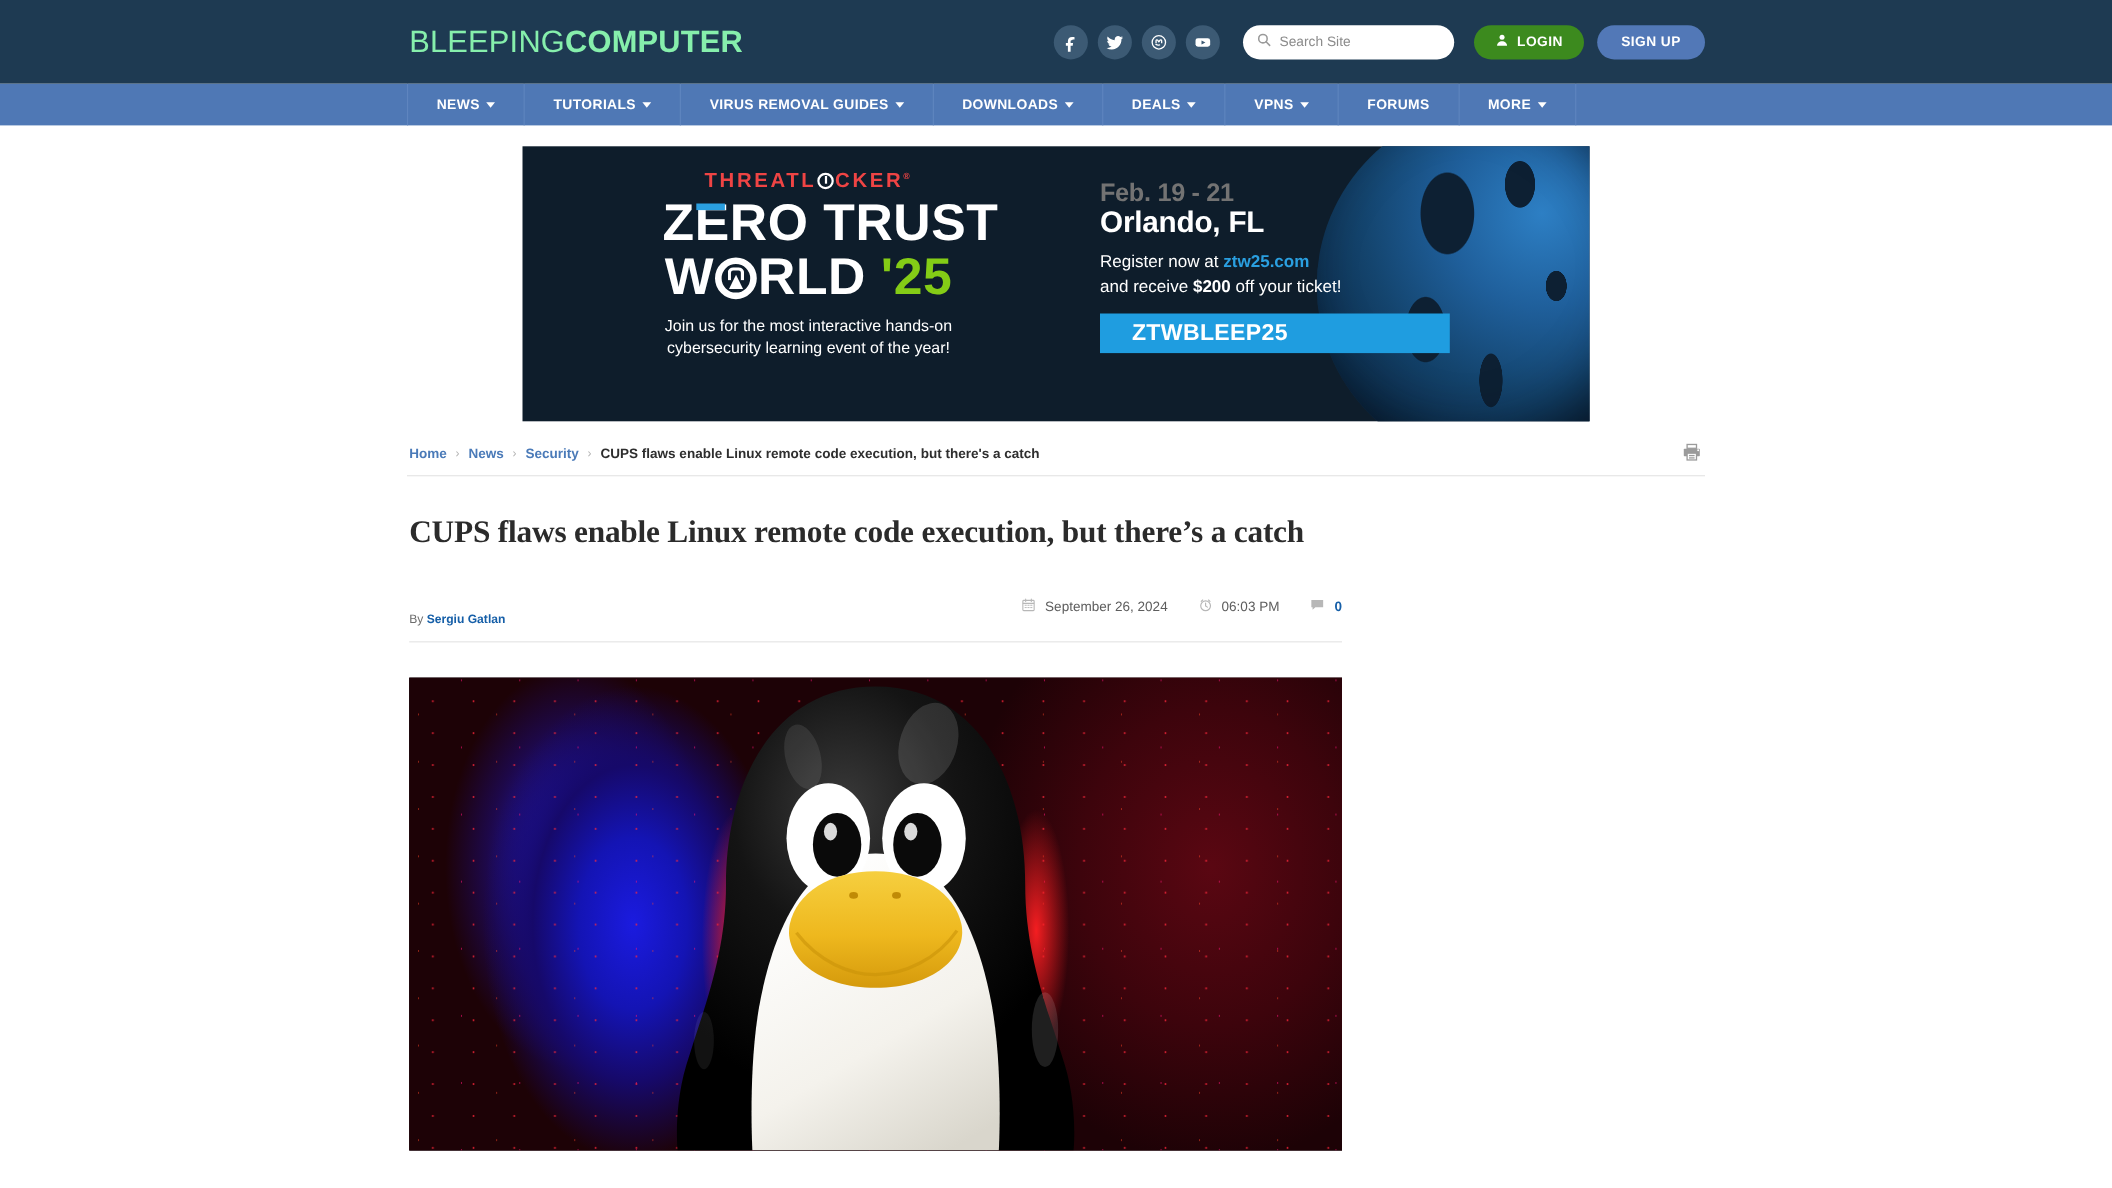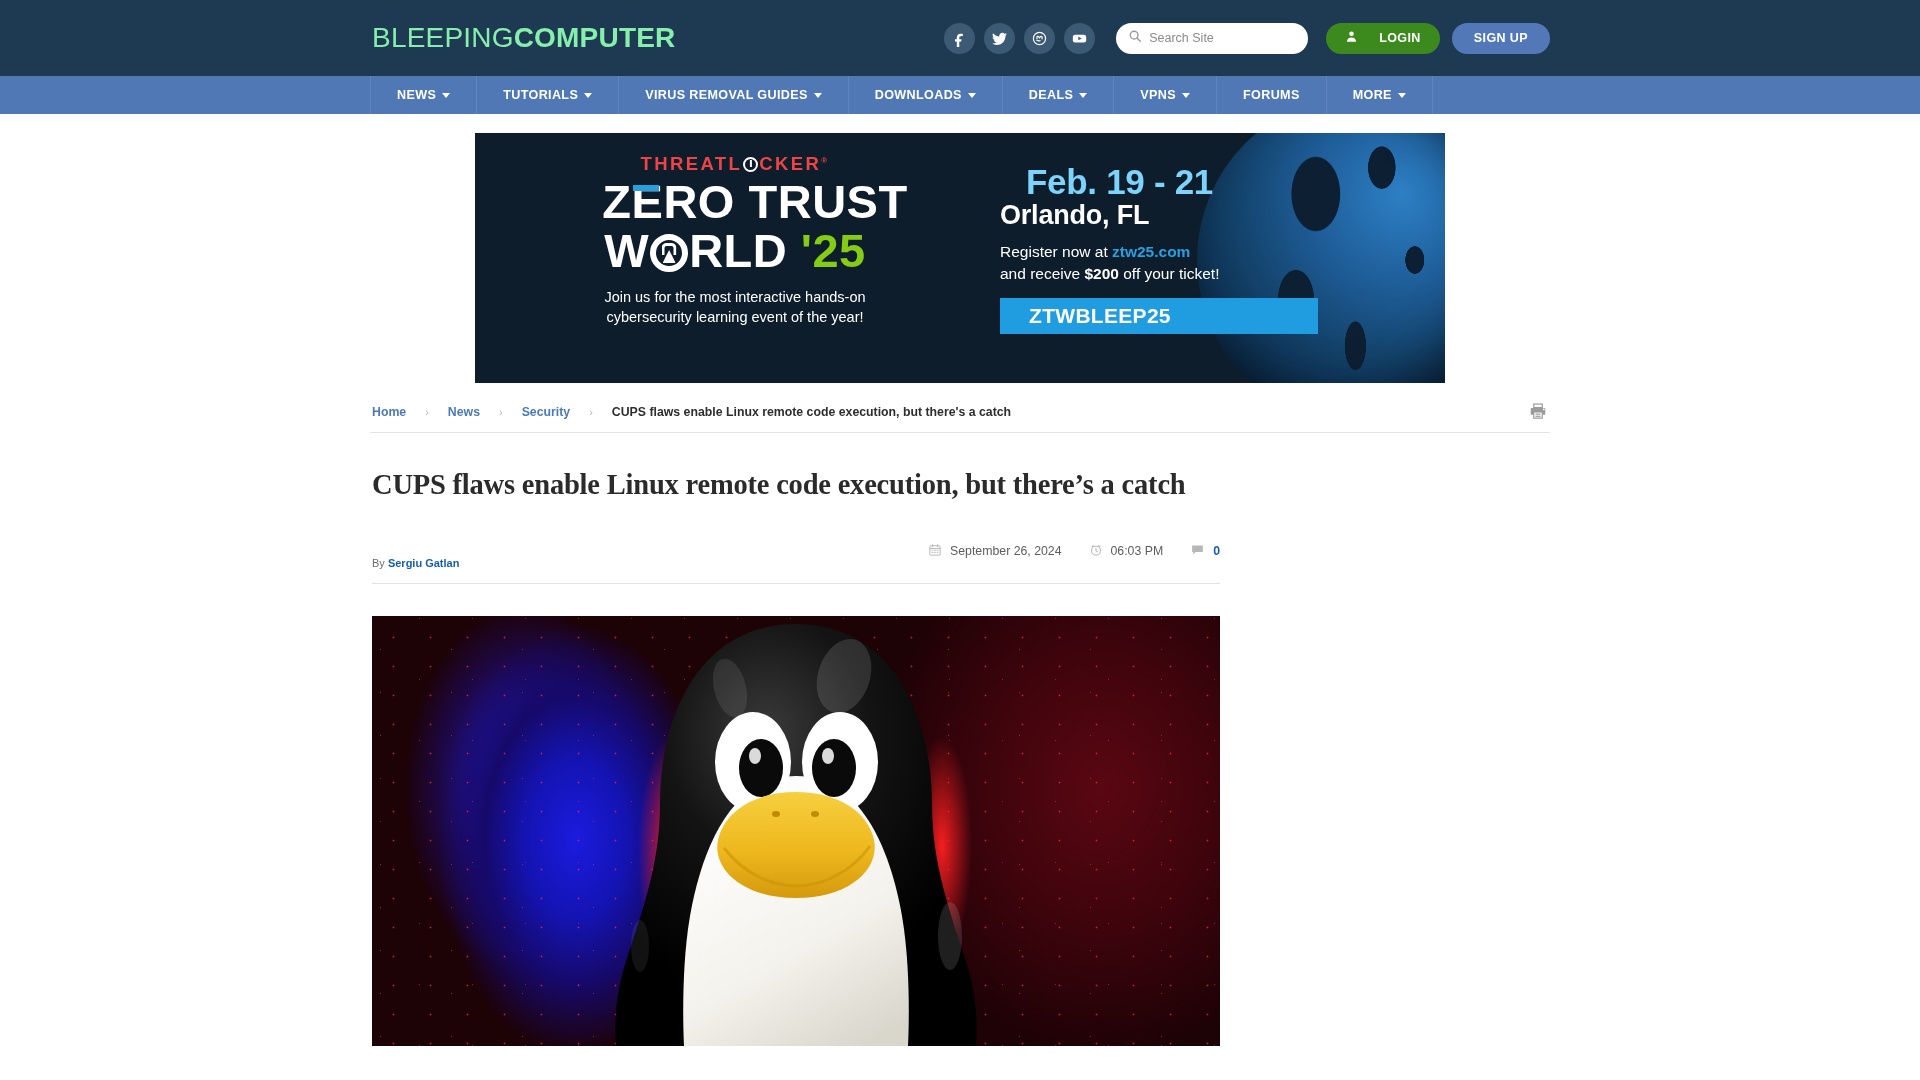--- a/index.html
+++ b/index.html
@@ -67,21 +67,21 @@
     width: 150px;
     background: transparent;
     margin-left: 7px;
   }
   .search-box input::placeholder { color: #8b8b8b; }
 
   .btn-login {
     background: #3c8a1e; color: #fff;
     height: 31px; border-radius: 16px;
     display: flex; align-items: center; justify-content: center;
-    gap: 21px;
+    gap: 7px;
     padding: 0 19px;
     font-size: 12.5px; font-weight: 700; letter-spacing: 0.4px;
     cursor: pointer; border: none;
     font-family: "Liberation Sans", sans-serif;
     margin-right: 12px;
   }
   .btn-signup {
     background: #5278b7; color: #fff;
     height: 31px; border-radius: 16px;
     display: flex; align-items: center; justify-content: center;
@@ -263,26 +263,25 @@
     font-size: 14.5px;
     line-height: 1.38;
     margin-top: 11px;
   }
   .ad-right {
     position: absolute;
     left: 525px; top: 30px;
     width: 420px;
   }
   .ad-dates {
-    color: #7dd3fc;
-    font-size: 35px;
+    color: #737373;
+    font-size: 23px;
     font-weight: 700;
     letter-spacing: -0.3px;
     line-height: 1.06;
-    margin-left: 26px;
   }
   .ad-city {
     color: #ffffff;
     font-size: 27px;
     font-weight: 700;
     letter-spacing: -0.2px;
     line-height: 1.18;
     margin-bottom: 9px;
   }
   .ad-reg1, .ad-reg2 {
@@ -307,21 +306,20 @@
 
   
   .crumb-row {
     width: 1180px;
     margin: 0 auto;
     display: flex;
     align-items: center;
     padding: 19px 2px 11px 2px;
     border-bottom: 1px solid #e3e3e3;
     position: relative;
-    gap: 11px;
   }
   .crumb-link {
     color: #4a7ab8;
     font-size: 12.3px;
     font-weight: 700;
     cursor: pointer;
     white-space: nowrap;
   }
   .crumb-sep {
     color: #b4b4b4;

